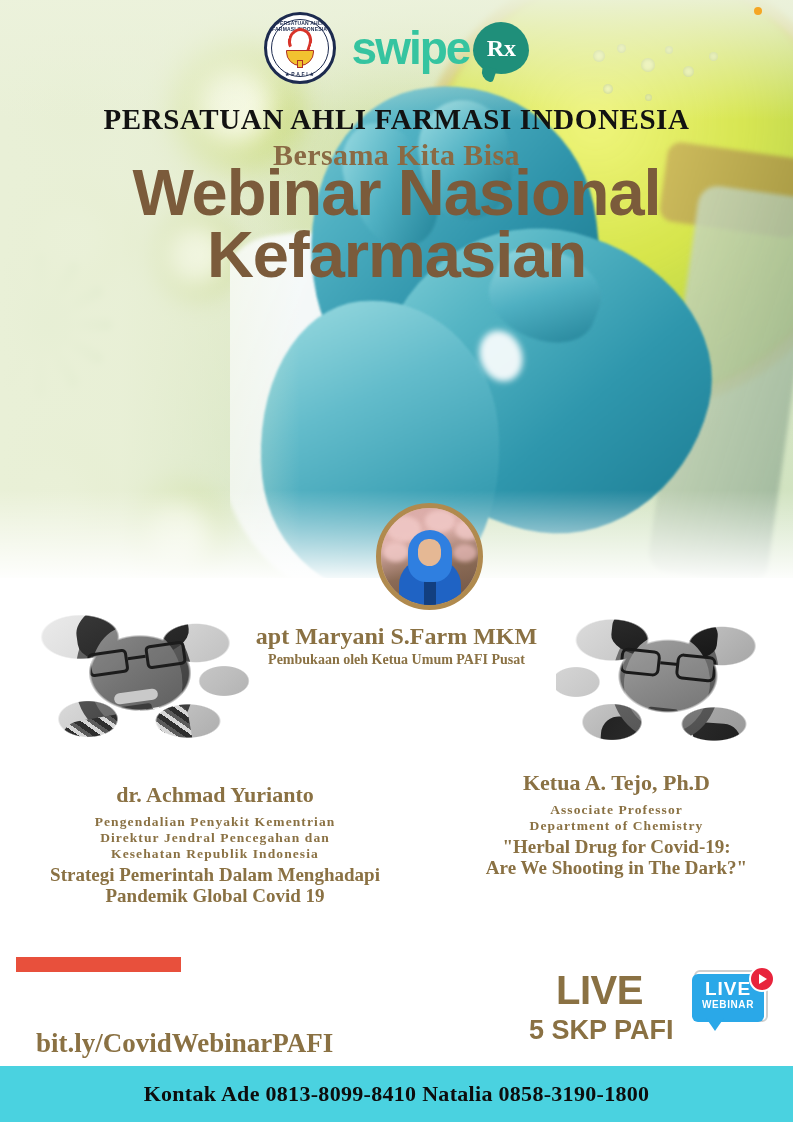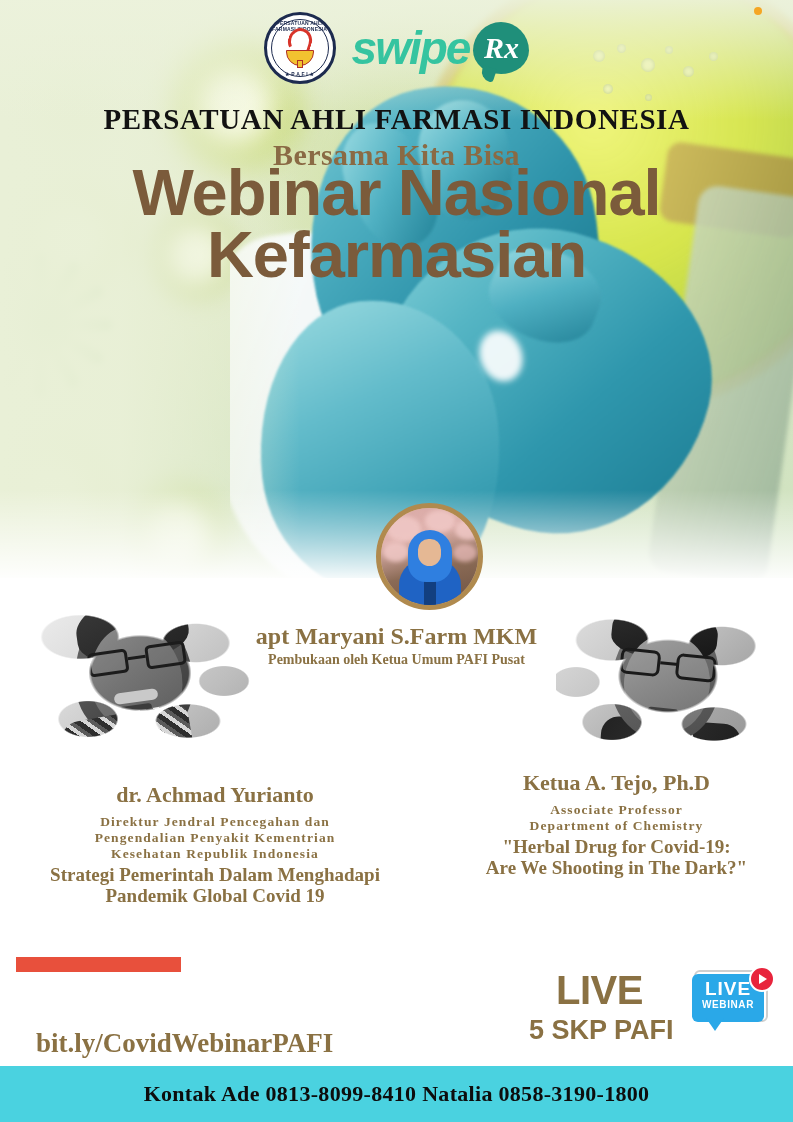--- a/index.html
+++ b/index.html
@@ -81,29 +81,29 @@
   .pafi-bowl{position:relative;width:40px;height:40px;}
   .pafi-cup{position:absolute;left:6px;bottom:2px;width:28px;height:16px;background:#f2c230;
     border-radius:0 0 18px 18px;border:1.5px solid #b03024;}
   .pafi-stem{position:absolute;left:17px;bottom:0px;width:6px;height:8px;background:#f2c230;border:1px solid #b03024;}
   .pafi-snake{position:absolute;left:8px;top:0;width:24px;height:26px;border:3.5px solid #d8342a;
     border-radius:50% 50% 0 50%;border-bottom-color:transparent;transform:rotate(18deg);}
   .pafi-text-top,.pafi-text-bot{position:absolute;left:0;width:100%;text-align:center;
     font-size:5px;font-weight:bold;color:#1d2b4f;letter-spacing:.2px;font-family:"Liberation Sans",sans-serif;}
   .pafi-text-top{top:5px;}
   .pafi-text-bot{bottom:4px;}
-  .swipe-wrap{display:flex;align-items:center;gap:4px;font-style:italic;}
+  .swipe-wrap{display:flex;align-items:center;gap:4px;}
   .swipe-word{position:relative;font-family:"Liberation Sans",sans-serif;font-weight:bold;font-size:46px;
     color:#35c4a0;letter-spacing:-2px;line-height:1;}
   .swipe-dot{position:absolute;right:31px;top:-1px;width:8px;height:8px;border-radius:50%;background:#f5a623;}
   .rx-bubble{position:relative;width:56px;height:52px;border-radius:50% 50% 50% 50%/55% 55% 45% 45%;
     background:#1f8f7a;display:flex;align-items:center;justify-content:center;}
   .rx-bubble:after{content:"";position:absolute;left:8px;bottom:-7px;width:14px;height:14px;background:#1f8f7a;
     border-radius:0 0 4px 12px;transform:rotate(18deg);}
-  .rx-text{color:#ffffff;font-family:"Liberation Serif",serif;font-weight:bold;font-size:30px;line-height:1;
+  .rx-text{color:#ffffff;font-family:"Liberation Serif",serif;font-weight:bold;font-size:24px;line-height:1;
     position:relative;z-index:2;}
 
   
   .org-name{position:absolute;left:0;top:103px;width:793px;text-align:center;
     font-family:"Liberation Serif",serif;font-weight:bold;font-size:29px;letter-spacing:.6px;color:#121212;}
   .tagline{position:absolute;left:0;top:138px;width:793px;text-align:center;
     font-family:"Liberation Serif",serif;font-weight:bold;font-size:30px;color:#8a6a44;letter-spacing:.4px;}
   .main-title{position:absolute;left:0;top:162px;width:793px;text-align:center;
     font-family:"Liberation Sans",sans-serif;font-weight:bold;font-size:65px;line-height:.96;
     color:#7b5b3b;letter-spacing:-1px;}
@@ -387,22 +387,22 @@
           <b></b>
           <i class="r"></i>
         </div>
       <div class="bt-mouth"></div>
     </div>
   </div>
 
   <div class="sp-block sp-left">
     <div class="sp-name">dr. Achmad Yurianto</div>
     <div class="sp-aff">
+      <div>Pengendalian Penyakit Kementrian</div>
       <div>Direktur Jendral Pencegahan dan</div>
-      <div>Pengendalian Penyakit Kementrian</div>
       <div>Kesehatan Republik Indonesia</div>
     </div>
     <div class="sp-topic">
       <div>Strategi Pemerintah Dalam Menghadapi</div>
       <div>Pandemik Global Covid  19</div>
     </div>
   </div>
 
   <div class="sp-block sp-right">
     <div class="sp-name">Ketua A. Tejo, Ph.D</div>

